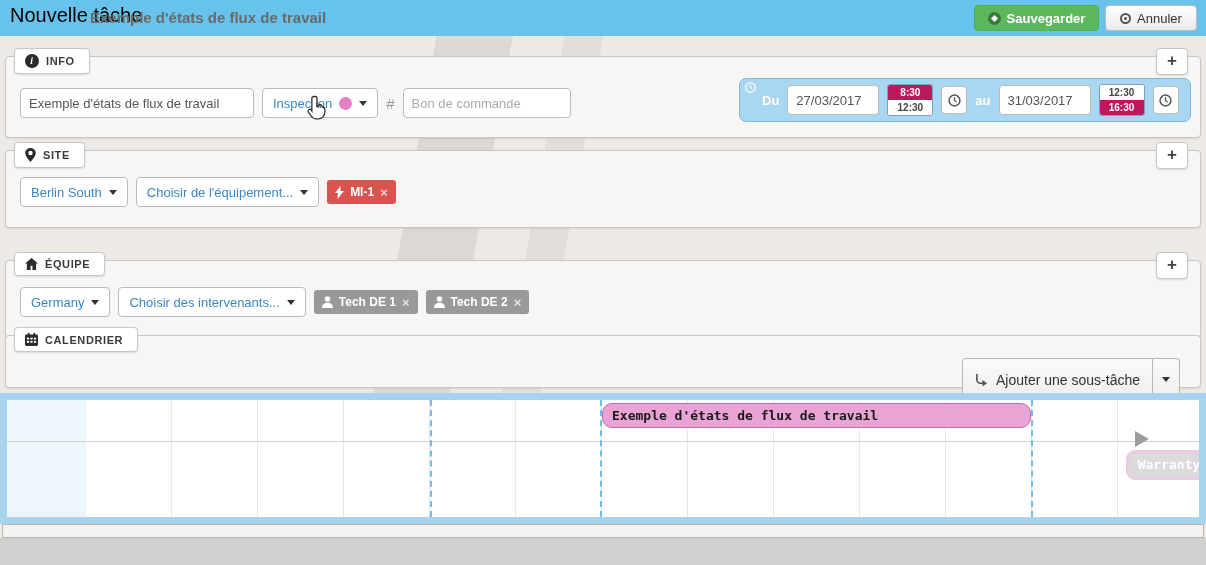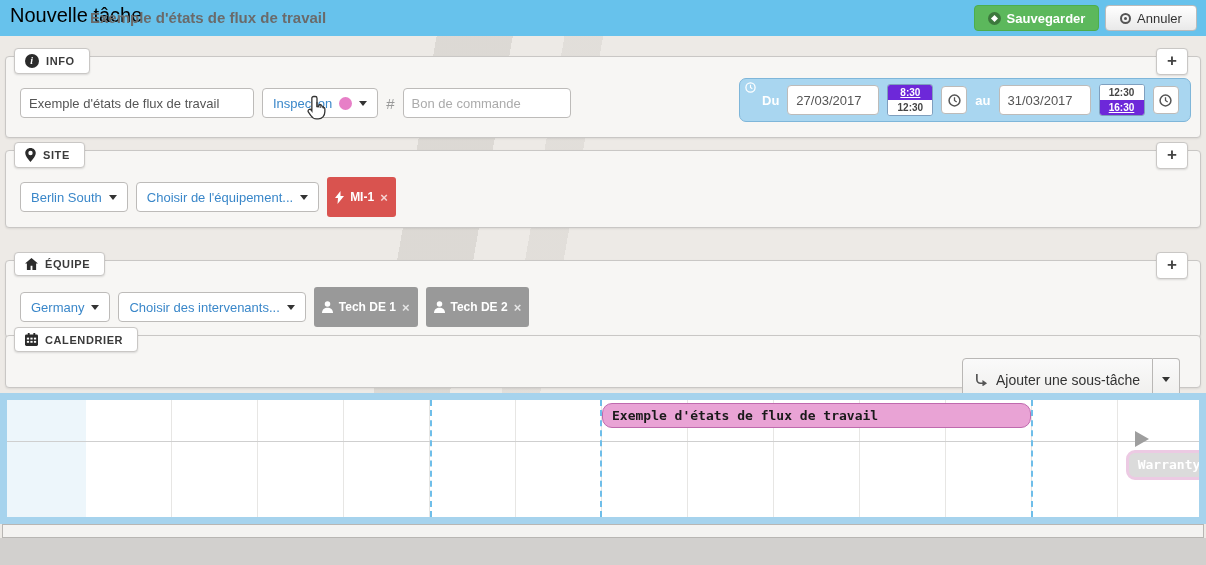--- a/index.html
+++ b/index.html
@@ -48,25 +48,25 @@
   .dot { width:13px; height:13px; border-radius:50%; background:#E77FC7; }
   .hash { color:#999; font-size:15px; }
 
   
   .daterange { position:absolute; right:9px; top:21px; width:452px; height:44px; background:#A9D6F0; border:1px solid #7FB6D9; border-radius:7px; display:flex; align-items:center; gap:8px; padding:0 10px 0 22px; }
   .dr-clock { position:absolute; left:5px; top:3px; }
   .dr-label { color:#FFFFFF; font-weight:bold; font-size:13px; }
   .dr-date { width:92px; height:28px; text-align:left; }
   .timestack { width:46px; border:1px solid #7F9FBE; border-radius:3px; overflow:hidden; background:#fff; }
   .ts-cell { height:15px; font-size:10px; font-weight:bold; text-align:center; line-height:15px; color:#444; background:#fff; }
-  .ts-sel { background:#6d28d9; color:#fff;text-decoration:underline; }
+  .ts-sel { background:#be185d; color:#fff; }
   .clock-btn { width:26px; height:28px; background:#fff; border:1px solid #BDBBB9; border-radius:4px; display:flex; align-items:center; justify-content:center; cursor:pointer; }
 
   
-  .tag { display:inline-flex; align-items:center; gap:6px; height:40px; border-radius:3px; padding:4px 8px; font-size:12px; font-weight:bold; color:#fff; cursor:default; }
+  .tag { display:inline-flex; align-items:center; gap:6px; height:24px; border-radius:3px; padding:4px 8px; font-size:12px; font-weight:bold; color:#fff; cursor:default; }
   .tag-red { background:#D9534F; }
   .tag-gray { background:#999999; }
   .tag-x { font-size:13px; color:rgba(255,255,255,.75); cursor:pointer; }
 
   
   .subtask-btn { position:absolute; right:20px; top:22px; display:flex; height:43px; cursor:pointer; }
   .subtask-main { display:flex; align-items:center; gap:8px; padding:0 12px; background:linear-gradient(#FAFAFA,#EFEEEC); border:1px solid #B9B7B5; border-radius:4px 0 0 4px; font-size:14px; color:#333; }
   .subtask-caret { width:27px; background:linear-gradient(#FAFAFA,#EFEEEC); border:1px solid #B9B7B5; border-left:none; border-radius:0 4px 4px 0; display:flex; align-items:center; justify-content:center; }
 
   

